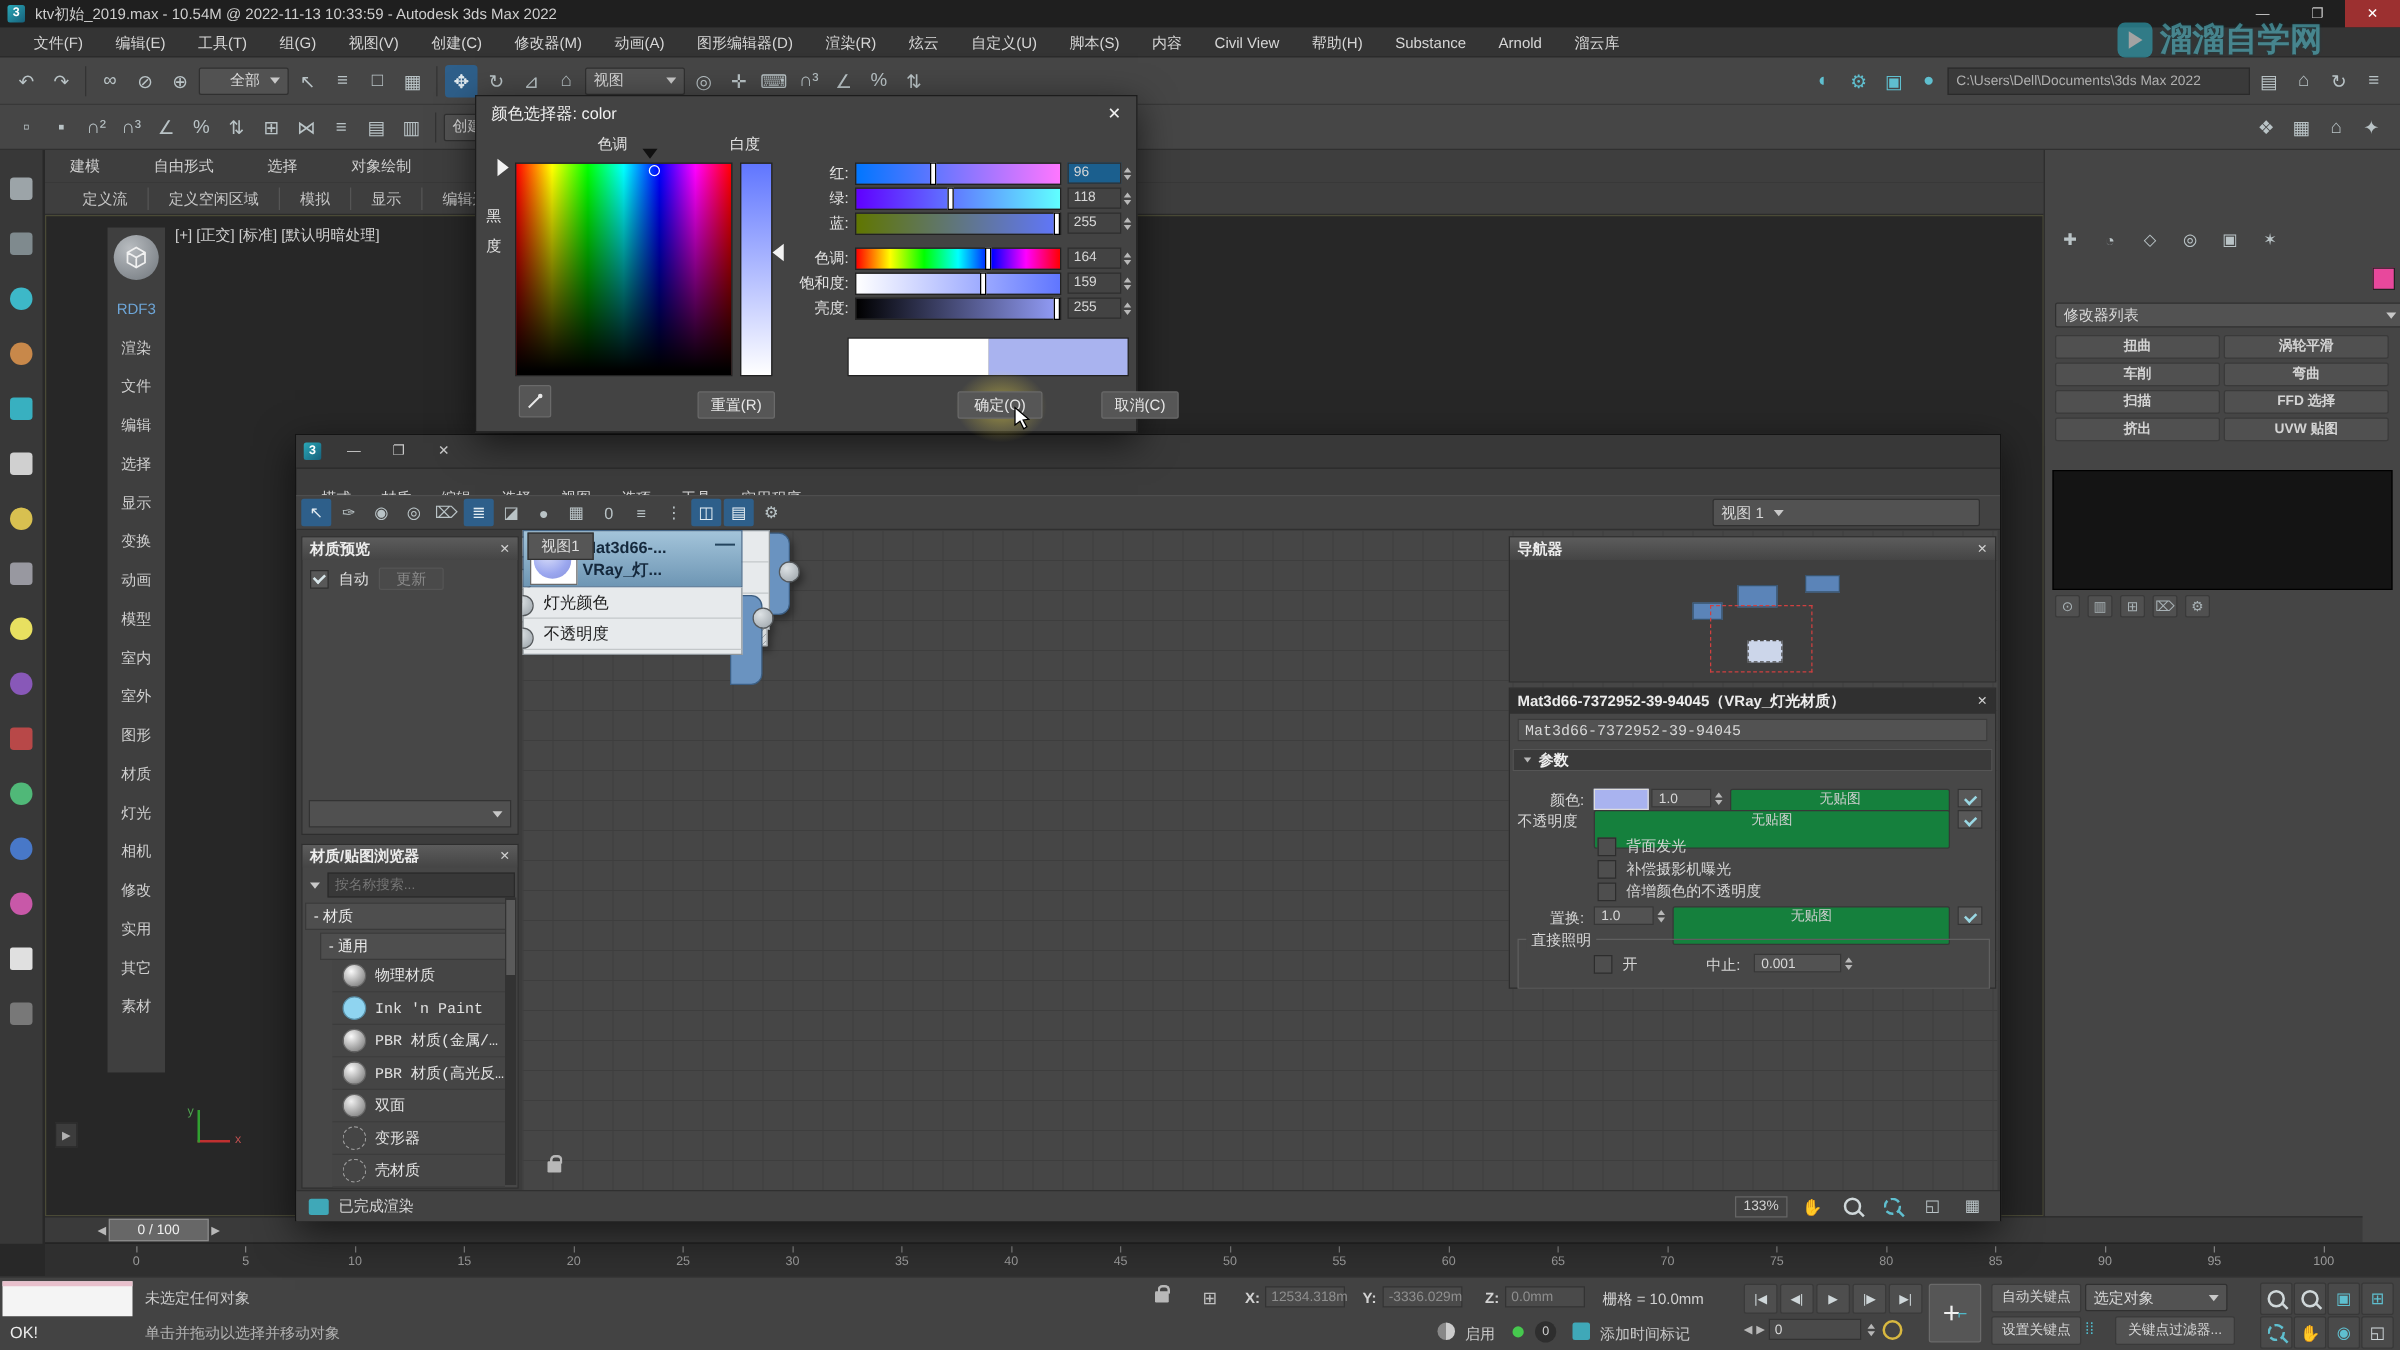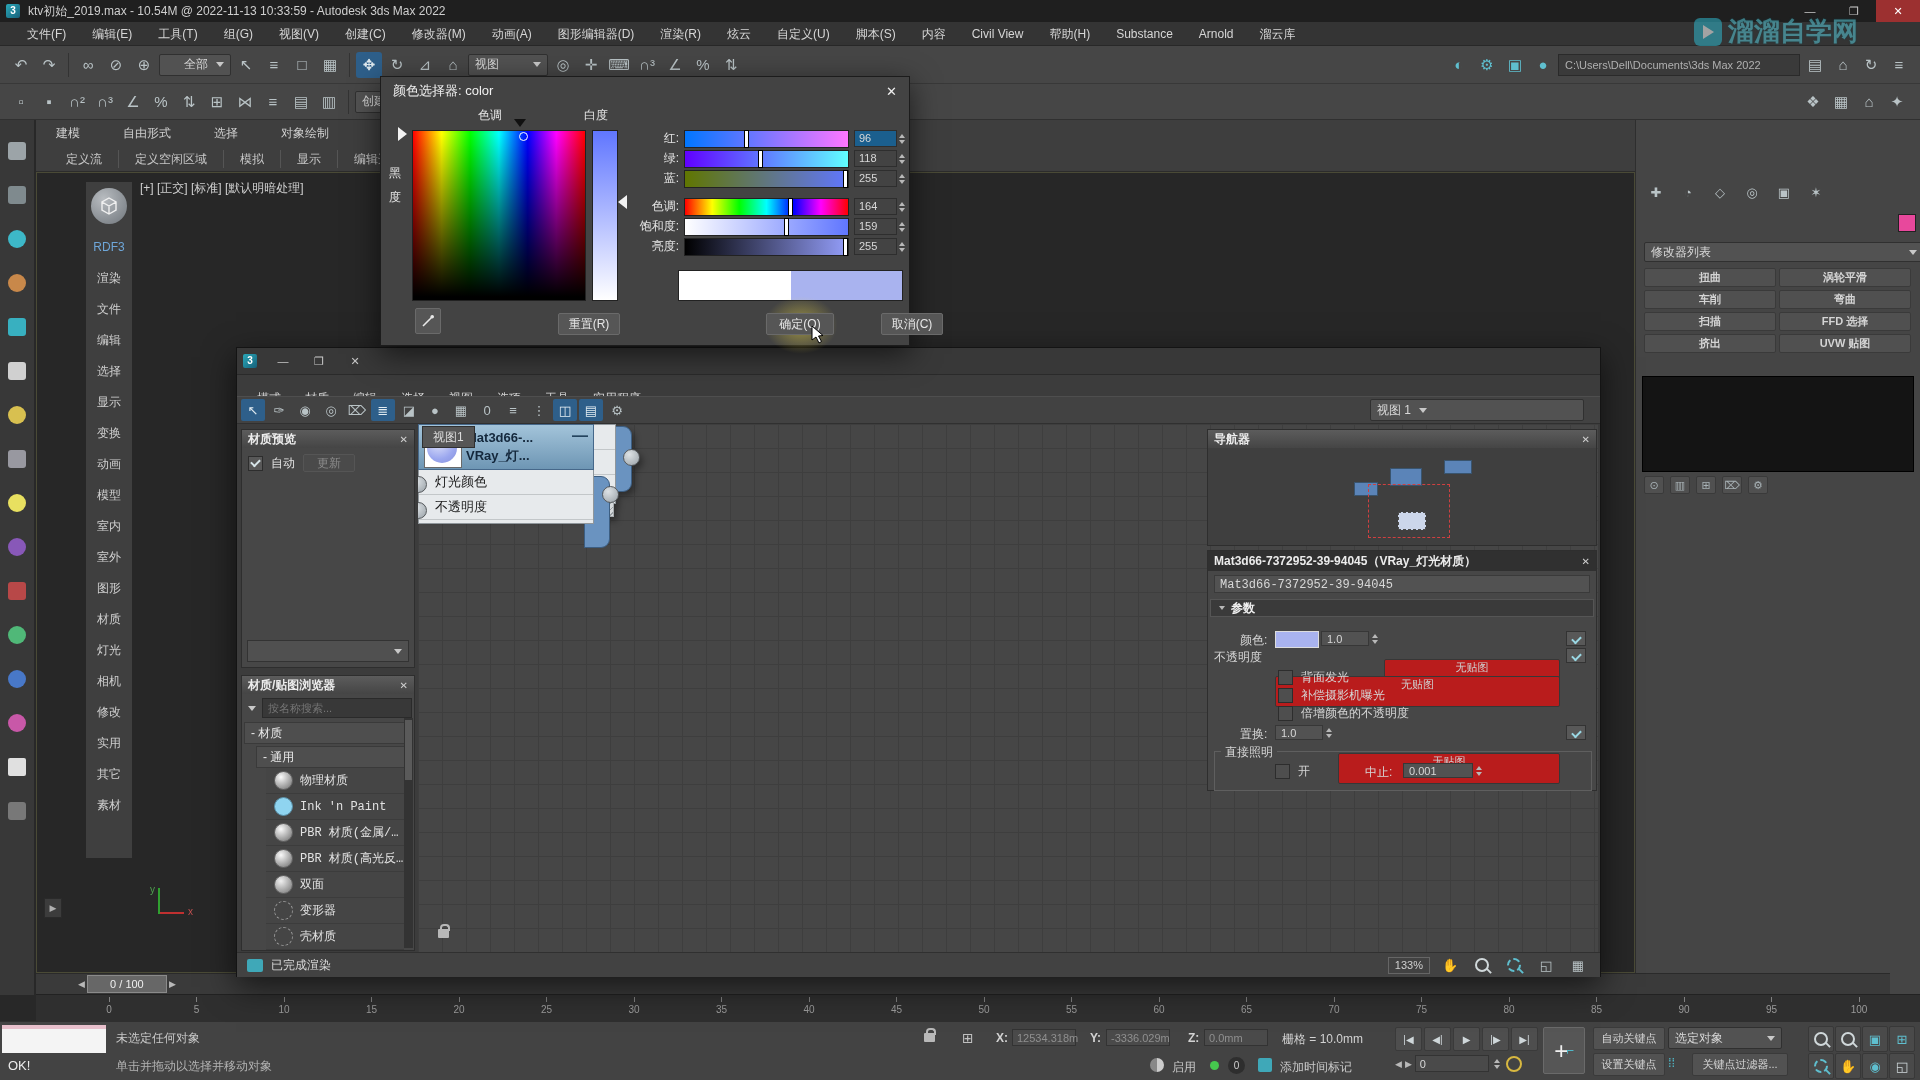--- a/index.html
+++ b/index.html
@@ -97,21 +97,21 @@
   .ntitle{position:absolute;left:47px;top:4px;color:#14283c;font-size:13px;font-weight:bold;line-height:18px;white-space:nowrap;}
   
   #navpanel{left:970px;top:81px;width:390px;height:117px;}
   .navrect{position:absolute;background:#5b84b8;border:1px solid #39546e;}
   #params{left:970px;top:202px;width:390px;height:241px;}
   .phead2{height:20px;background:#303030;display:flex;align-items:center;justify-content:space-between;color:#ececec;font-size:12px;font-weight:bold;padding:0 6px;box-sizing:border-box;}
   #pname{position:absolute;left:6px;top:24px;width:376px;height:18px;background:#525252;border:1px solid #3a3a3a;color:#d8d8d8;font-size:12px;line-height:18px;padding-left:5px;box-sizing:border-box;font-family:"Liberation Mono","DejaVu Sans Mono",monospace;}
   #rollout{position:absolute;left:2px;top:48px;width:384px;height:18px;background:#3a3a3a;border:1px solid #555;color:#f0f0f0;font-size:12px;font-weight:bold;display:flex;align-items:center;gap:6px;padding-left:8px;box-sizing:border-box;}
   .plabel{position:absolute;color:#d6d6d6;font-size:12px;}
   .pfield{position:absolute;height:15px;background:#525252;border:1px solid #373737;color:#d8d8d8;font-size:11px;line-height:15px;padding-left:5px;box-sizing:border-box;}
-  .mapbtn{position:absolute;height:31px;background:#b91c1c;border:1px solid #373737;border-radius:2px;color:#cfcfcf;font-size:11px;text-align:center;line-height:15px;box-sizing:border-box;margin-top:28px;}
+  .mapbtn{position:absolute;height:31px;background:#15803d;border:1px solid #373737;border-radius:2px;color:#cfcfcf;font-size:11px;text-align:center;line-height:15px;box-sizing:border-box;}
   .chkbtn{position:absolute;width:20px;height:15px;background:#585858;border:1px solid #333;box-sizing:border-box;}
   .chkbtn .ck{border-color:#9ad8e4;left:5px;top:4px;}
   .spincol{position:absolute;width:11px;display:flex;flex-direction:column;align-items:center;justify-content:center;gap:2px;}
   .su{width:0;height:0;border-left:3px solid transparent;border-right:3px solid transparent;border-bottom:4px solid #b8b8b8;}
   .sd{width:0;height:0;border-left:3px solid transparent;border-right:3px solid transparent;border-top:4px solid #b8b8b8;}
   #slate-status{left:0;top:604px;width:100%;height:25px;background:#424242;border-top:1px solid #303030;display:flex;align-items:center;padding:0 10px;gap:8px;box-sizing:border-box;color:#d8d8d8;font-size:12px;}
   #zoomlevel{border:1px solid #666;height:15px;line-height:15px;padding:0 6px;font-size:11px;color:#d0d0d0;}
   
   #cpicker{left:380px;top:76px;width:528px;height:268px;background:#434343;border:1px solid #1c1c1c;box-shadow:0 8px 28px rgba(0,0,0,.6);z-index:10;}
   #cp-title{position:absolute;left:0;top:0;width:100%;height:28px;display:flex;align-items:center;justify-content:space-between;padding:0 12px;color:#f0f0f0;font-size:13px;box-sizing:border-box;}

